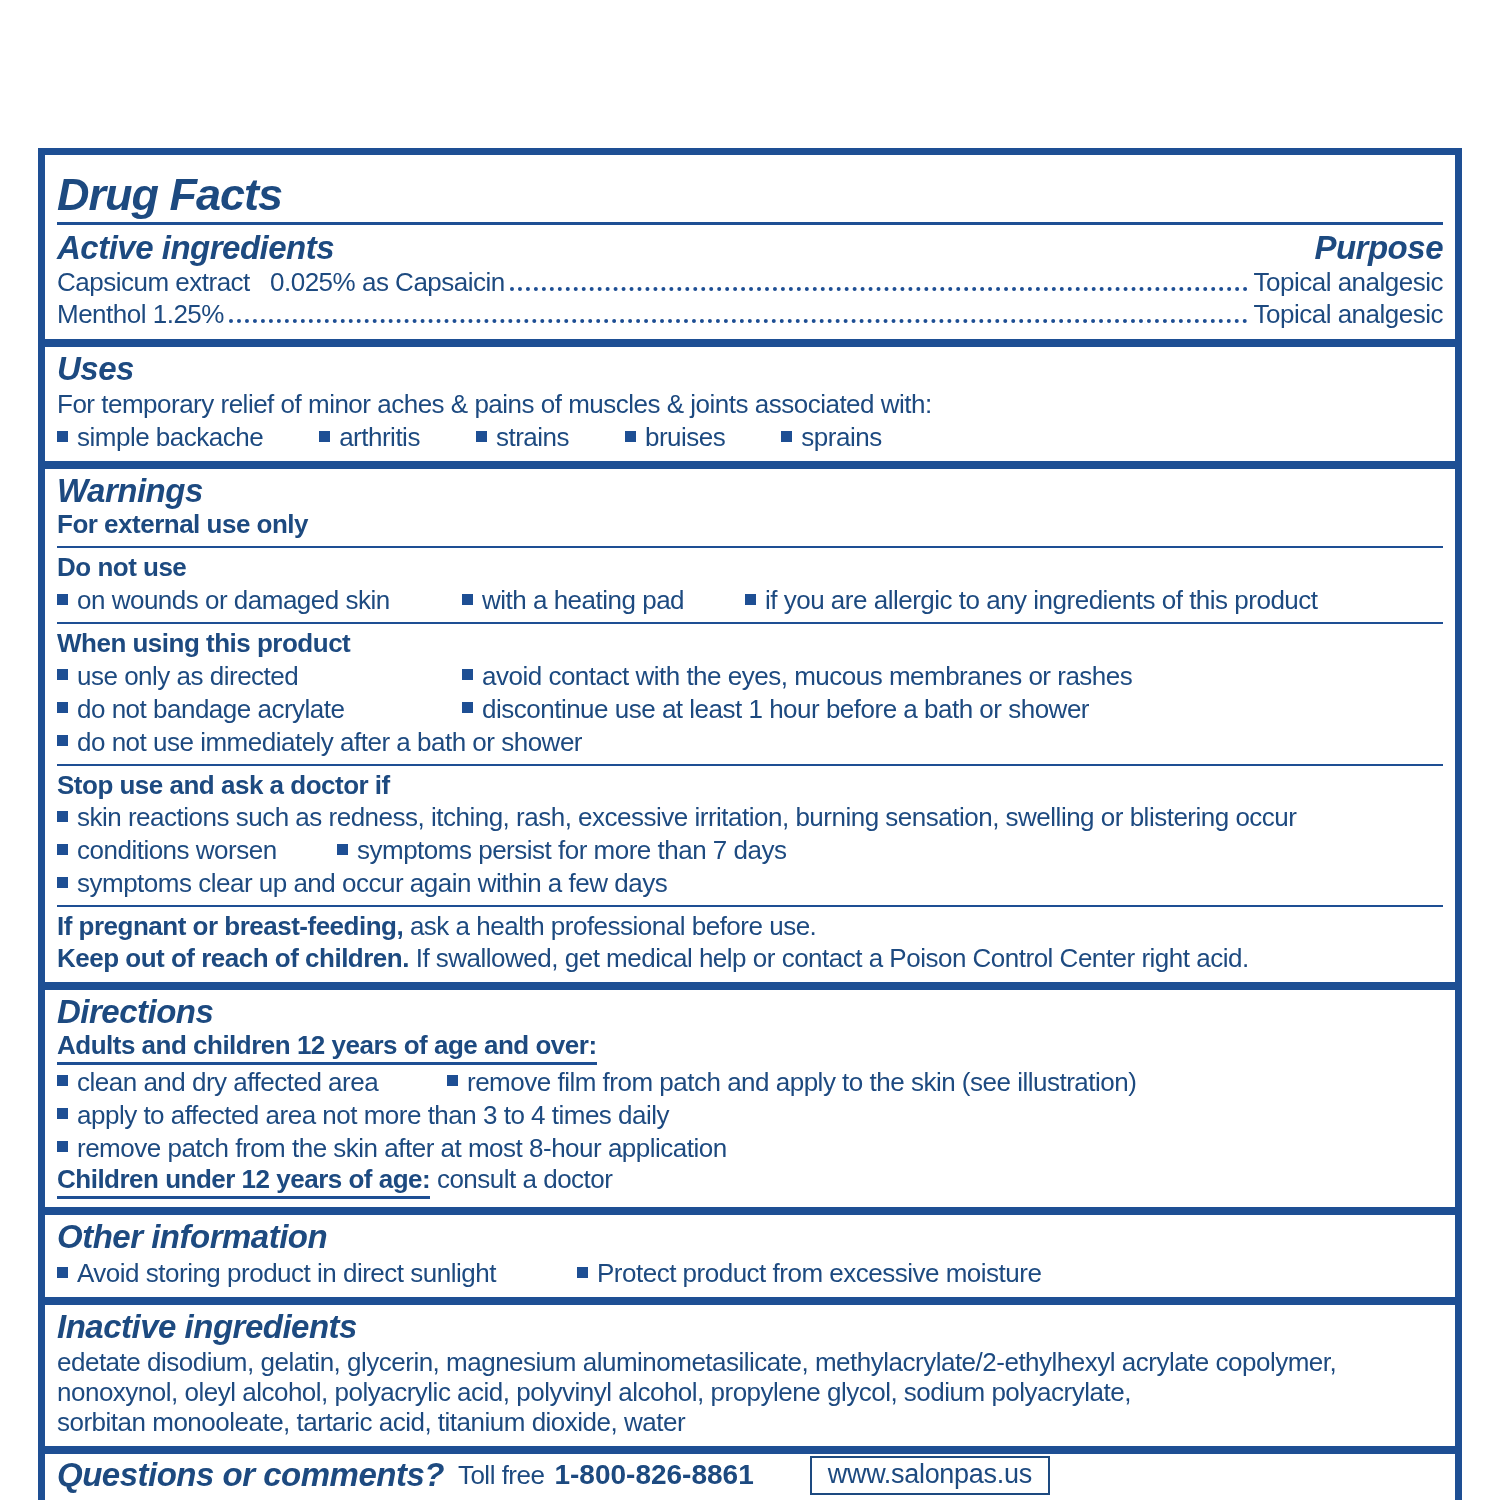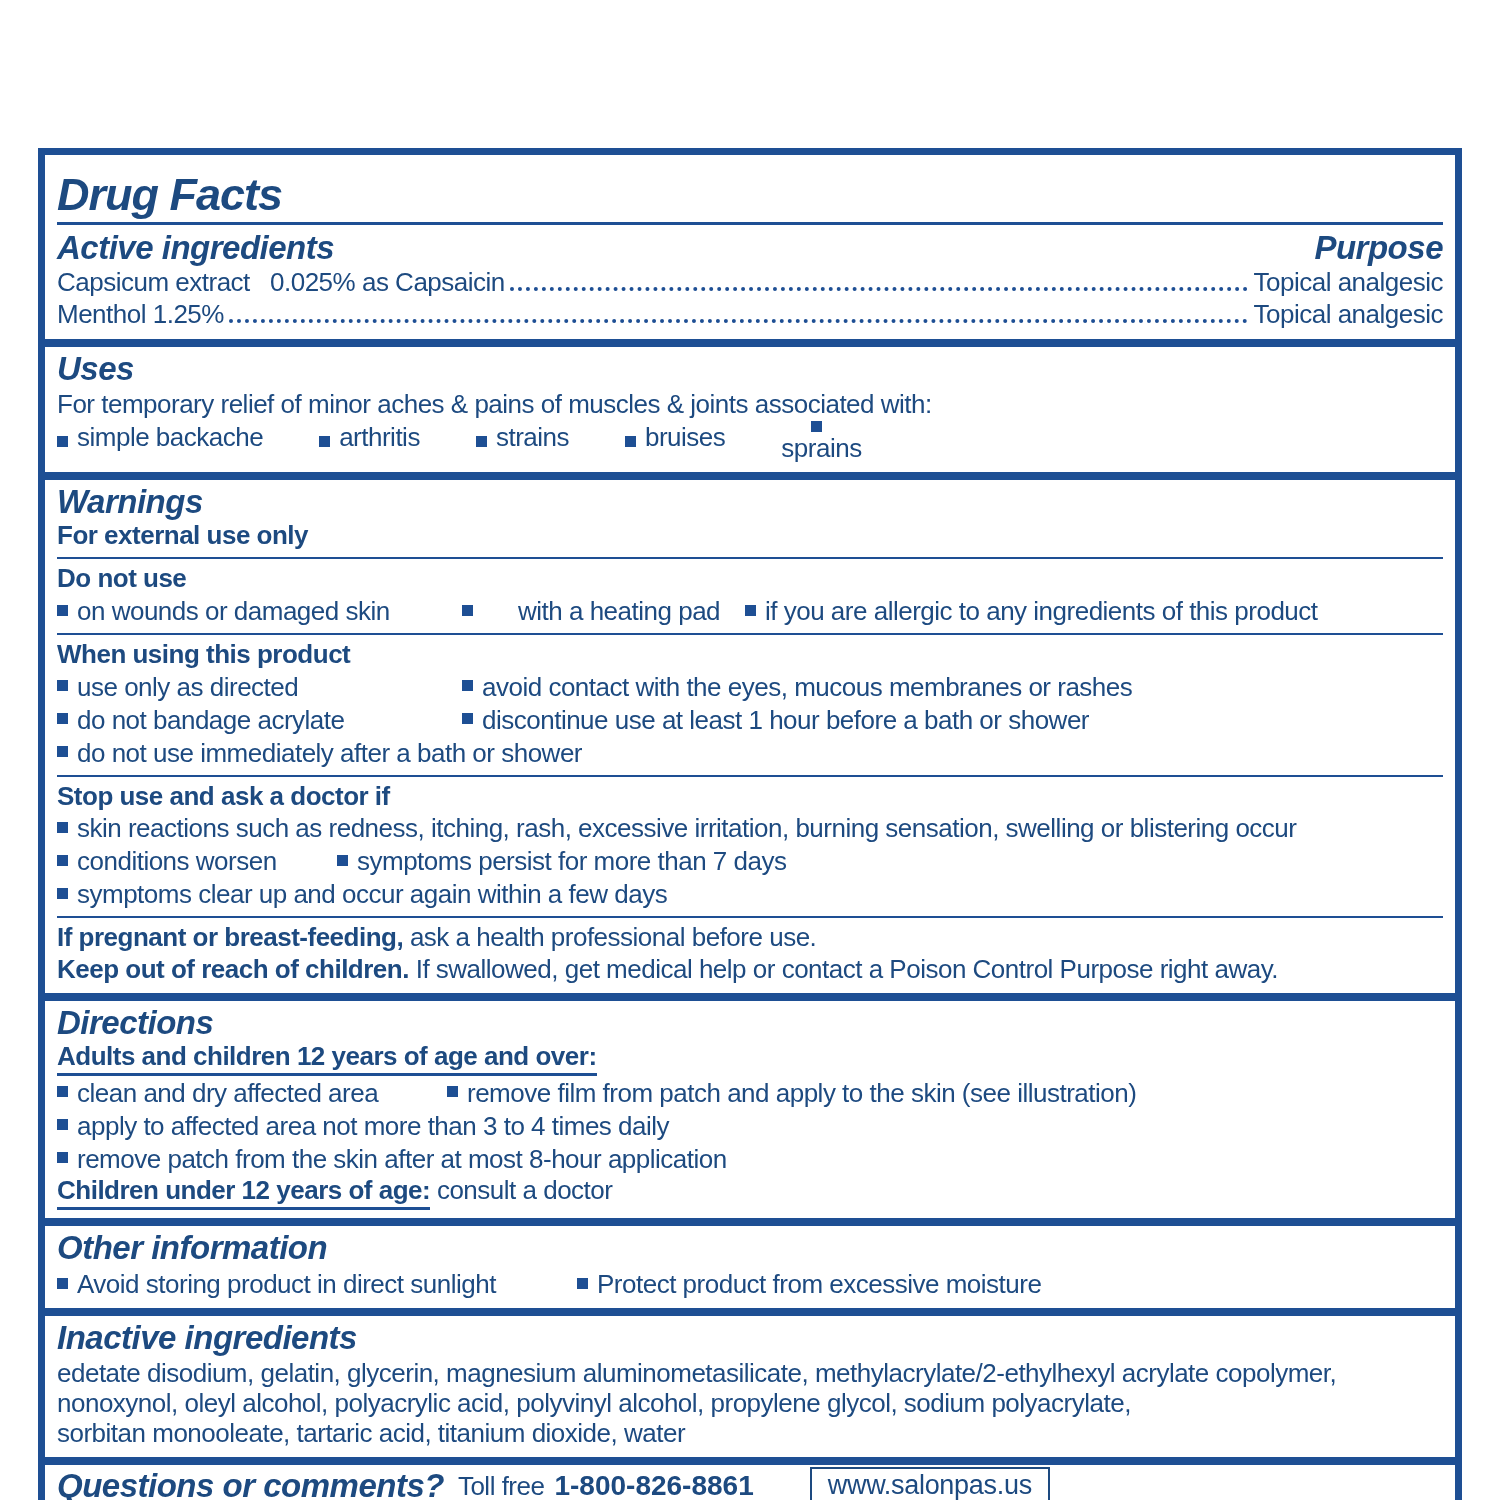--- a/index.html
+++ b/index.html
@@ -43,27 +43,27 @@
   .leader{flex:1 1 auto;border-bottom:4px dotted var(--navy);margin:0 5px 7px 5px;min-width:30px;}
   .ing-purpose{flex:none;}
 
   .bi{display:flex;align-items:baseline;}
   .sq{
     display:inline-block;flex:none;width:11px;height:11px;
     background:var(--navy);margin-right:9px;position:relative;top:-2px;
     align-self:center;
   }
   .c1-405{width:405px;flex:none;}
-  .c1-283{width:283px;flex:none;gap:36px;}
+  .c1-283{width:283px;flex:none;}
   .c1-280{width:280px;flex:none;}
   .c1-390{width:390px;flex:none;}
   .c1-520{width:520px;flex:none;}
   .uses-row{display:flex;margin-top:4px;}
   .uses-row .bi{margin-right:56px;}
-  .uses-row .bi:last-child{margin-right:0;flex-direction:column;}
+  .uses-row .bi:last-child{margin-right:0;}
 
   .underlined{
     display:inline-block;border-bottom:3px solid var(--navy);
     padding-bottom:1px;margin-bottom:0;
   }
   .mt2{margin-top:2px;}
 
   .q-row{display:flex;align-items:center;padding:2px 12px 20px 12px;border-radius:16px;}
   .q-head{font-size:33px;font-weight:bold;font-style:italic;letter-spacing:-0.5px;}
   .q-toll{font-size:26px;margin-left:14px;}
@@ -198,21 +198,21 @@
     </div>
     <div class="row">
       <span class="bi">
           <span class="sq"></span>
           <span>symptoms clear up and occur again within a few days</span>
         </span>
     </div>
 
     <div class="rule-thin"></div>
     <div class="mt2"><span class="bold">If pregnant or breast-feeding,</span><span> ask a health professional before use.</span></div>
-    <div class="mt2"><span class="bold">Keep out of reach of children.</span><span> If swallowed, get medical help or contact a Poison Control Purpose right away.</span></div>
+    <div class="mt2"><span class="bold">Keep out of reach of children.</span><span> If swallowed, get medical help or contact a Poison Control Center right acid.</span></div>
   </div>
 
   <div class="bar"></div>
 
   <div class="sec body-t">
     <div class="h-sec">Directions</div>
     <div><span class="bold underlined">Adults and children 12 years of age and over:</span></div>
     <div class="row">
       <span class="bi c1-390">
           <span class="sq"></span>

